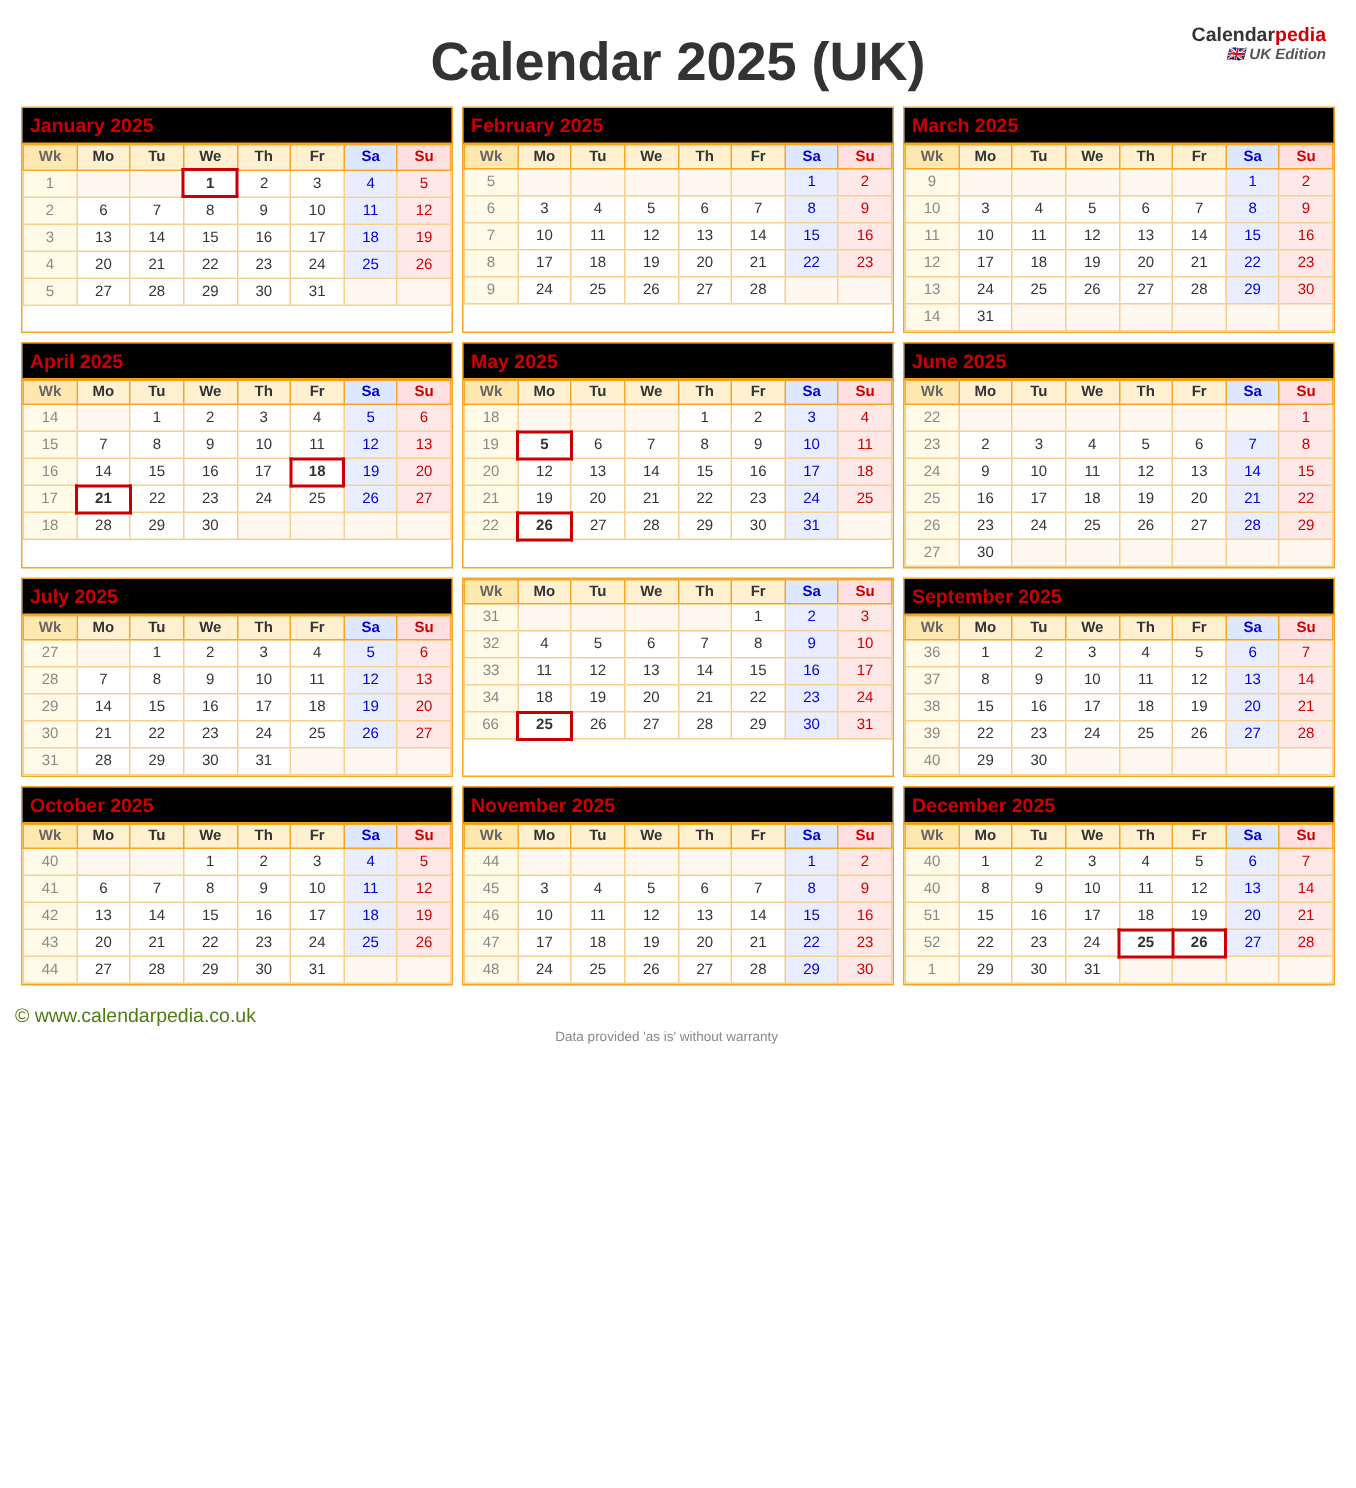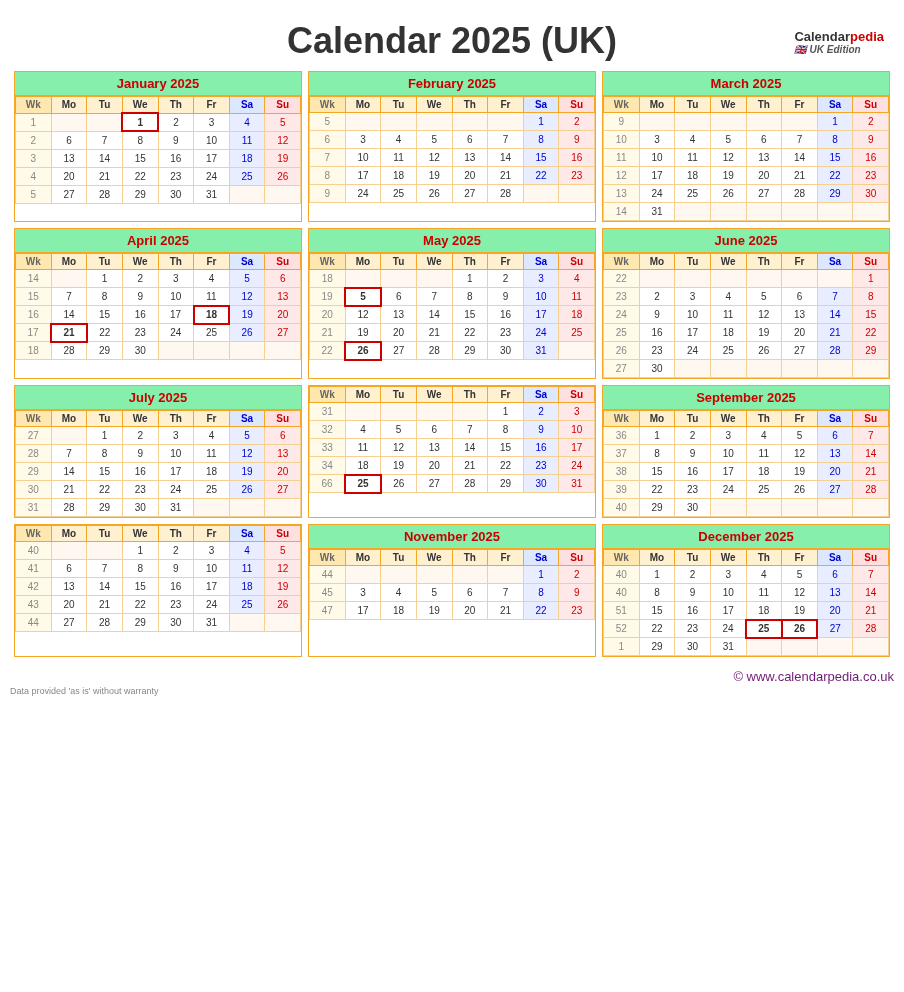--- a/index.html
+++ b/index.html
@@ -14,45 +14,45 @@
       text-align: center;
       font-size: 36px;
       font-weight: bold;
       color: #333;
       padding: 10px 0 5px 0;
       position: relative;
     }
     .logo {
       position: absolute;
       right: 10px;
-      top: 19px;
+      top: 5px;
       font-size: 11px;
-      text-align: left;
+      text-align: right;
       color: #333;
     }
     .logo-calendar { color: #333; font-weight: bold; font-size: 13px; }
     .logo-pedia { color: #c00; font-weight: bold; font-size: 13px; }
     .logo-uk { font-size: 10px; color: #555; font-style: italic; }
     .calendar-grid {
       display: grid;
       grid-template-columns: repeat(3, 1fr);
       gap: 6px;
       padding: 4px;
     }
     .month-block {
       border: 1px solid #f5a623;
       background: #fff;
     }
     .month-title {
-      text-align: center;
+      text-align: left;
       font-size: 13px;
       font-weight: bold;
       color: #c00;
       padding: 4px 5px;
-      background: #86efac;
+      background: #000000;
       border-bottom: 1px solid #f5a623;
     }
     .month-table {
       width: 100%;
       border-collapse: collapse;
       font-size: 10px;
     }
     .month-table th {
       text-align: center;
       padding: 2px 1px;
@@ -75,27 +75,27 @@
     .td-wk { color: #888; background: #fffbe8; font-size: 9px; }
     .td-sa { color: #00c; background: #e8eeff; }
     .td-su { color: #c00; background: #ffe8e8; }
     .td-normal { color: #333; }
     .td-empty { background: #fff8f0; }
     .td-holiday { 
       border: 2px solid #c00 !important;
       font-weight: bold;
     }
     .footer {
-      text-align: right;
+      text-align: left;
       font-size: 13px;
-      color: #701a75;
+      color: #4d7c0f;
       padding: 8px 0 2px 0;
     }
     .footer-right {
-      text-align: left;
+      text-align: center;
       font-size: 9px;
       color: #888;
       padding-right: 15px;
     }
   </style>
 </head>
 <body>
 
 <div class="page-title">
   <span>Calendar 2025 (UK)</span>
@@ -740,20 +740,21 @@
             <td class="td-normal td-empty"></td>
             <td class="td-normal td-empty"></td>
             <td class="td-normal td-empty"></td>
             <td class="td-sa td-empty"></td>
             <td class="td-su td-empty"></td>
           </tr>
         </tbody>
       </table>
     </div>
     <div class="month-block">
+      <div class="month-title">October 2025</div>
       <table class="month-table">
         <thead>
           <tr>
             <th class="th-wk">Wk</th>
             <th class="th-mo">Mo</th>
             <th class="th-tu">Tu</th>
             <th class="th-we">We</th>
             <th class="th-th">Th</th>
             <th class="th-fr">Fr</th>
             <th class="th-sa">Sa</th>
@@ -844,28 +845,48 @@
             <td class="td-wk">45</td>
             <td class="td-normal">3</td>
             <td class="td-normal">4</td>
             <td class="td-normal">5</td>
             <td class="td-normal">6</td>
             <td class="td-normal">7</td>
             <td class="td-sa">8</td>
             <td class="td-su">9</td>
           </tr>
           <tr>
+            <td class="td-wk">46</td>
+            <td class="td-normal">10</td>
+            <td class="td-normal">11</td>
+            <td class="td-normal">12</td>
+            <td class="td-normal">13</td>
+            <td class="td-normal">14</td>
+            <td class="td-sa">15</td>
+            <td class="td-su">16</td>
+          </tr>
+          <tr>
             <td class="td-wk">47</td>
             <td class="td-normal">17</td>
             <td class="td-normal">18</td>
             <td class="td-normal">19</td>
             <td class="td-normal">20</td>
             <td class="td-normal">21</td>
             <td class="td-sa">22</td>
             <td class="td-su">23</td>
+          </tr>
+          <tr>
+            <td class="td-wk">48</td>
+            <td class="td-normal">24</td>
+            <td class="td-normal">25</td>
+            <td class="td-normal">26</td>
+            <td class="td-normal">27</td>
+            <td class="td-normal">28</td>
+            <td class="td-sa">29</td>
+            <td class="td-su">30</td>
           </tr>
         </tbody>
       </table>
     </div>
     <div class="month-block">
       <div class="month-title">December 2025</div>
       <table class="month-table">
         <thead>
           <tr>
             <th class="th-wk">Wk</th>

